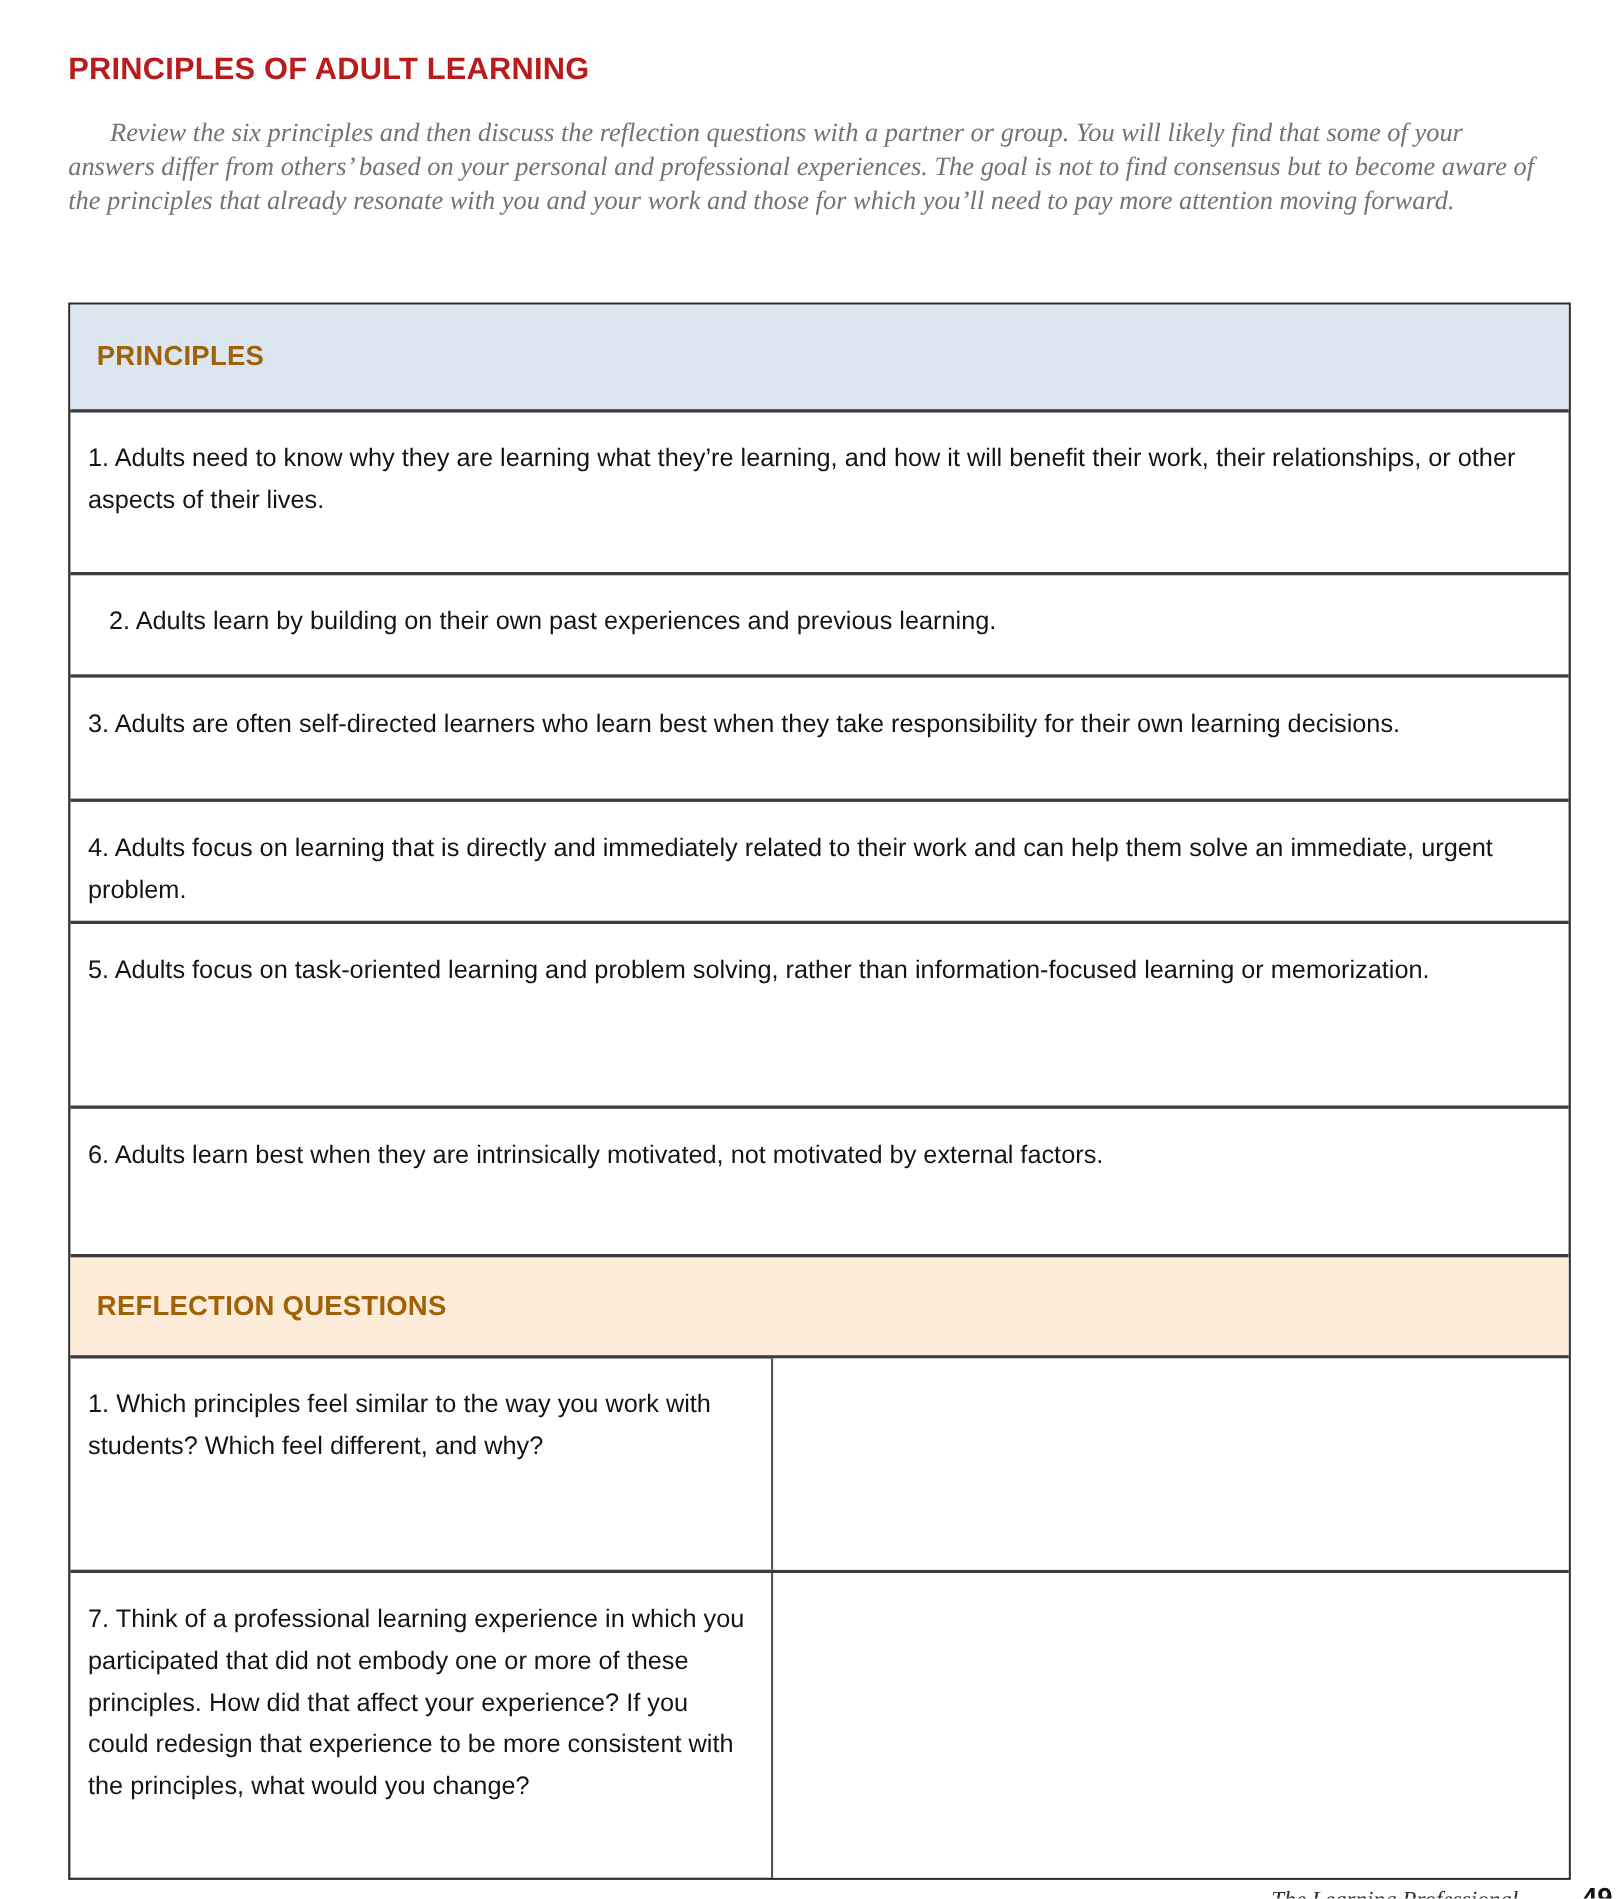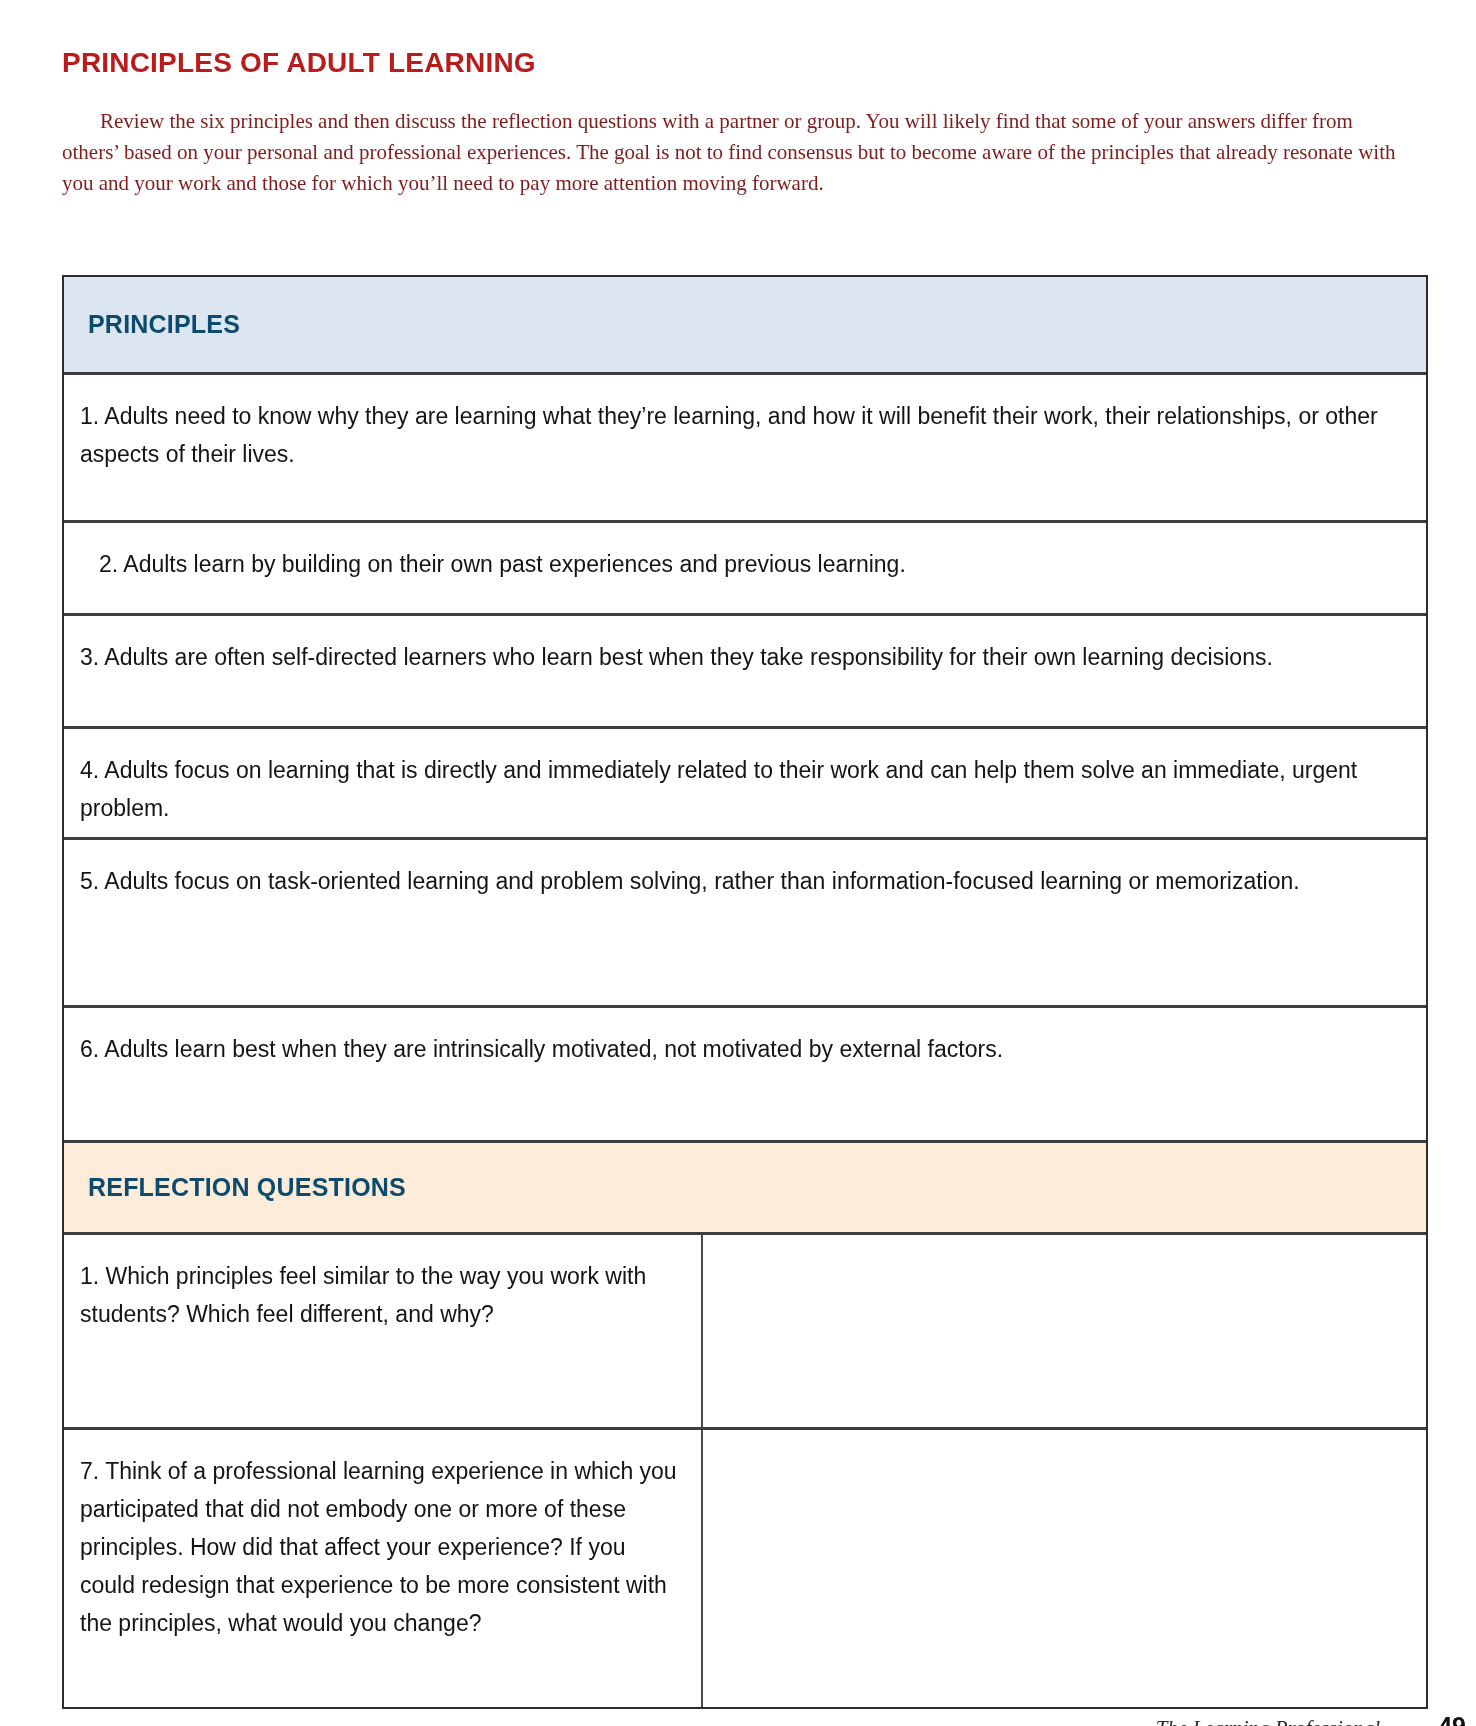--- a/index.html
+++ b/index.html
@@ -23,44 +23,45 @@
     font-size: 28px;
     line-height: 34px;
     font-weight: bold;
     color: #b91c1c;
     letter-spacing: 0.2px;
   }
   .intro {
     margin-top: 26px;
     width: 1348px;
     font-family: "Liberation Serif", serif;
-    font-size: 21px;
+    font-size: 24px;
     line-height: 31px;
-    color: #7f1d1d;
+    color: #737373;
     text-indent: 38px;
+    font-style: italic;
   }
   .doc-table {
     margin-top: 76px;
     width: 1366px;
     box-sizing: border-box;
     border: 2px solid #2d2d2d;
     background: #ffffff;
   }
   .t-row {
     box-sizing: border-box;
     border-top: 3px solid #3d3d3d;
   }
   .t-row.first { border-top: none; }
   .band-header {
     display: flex;
     align-items: center;
     padding: 12px 24px;
     font-size: 25px;
     font-weight: bold;
-    color: #0c4a6e;
+    color: #a16207;
     letter-spacing: 0.2px;
   }
   .band-blue  { height: 95px; background: #dce6f1; }
   .band-cream { height: 92px; background: #fcecd9; }
   .principle-cell {
     padding: 22px 16px 0 16px;
     font-size: 23px;
     line-height: 38px;
     color: #141414;
   }

